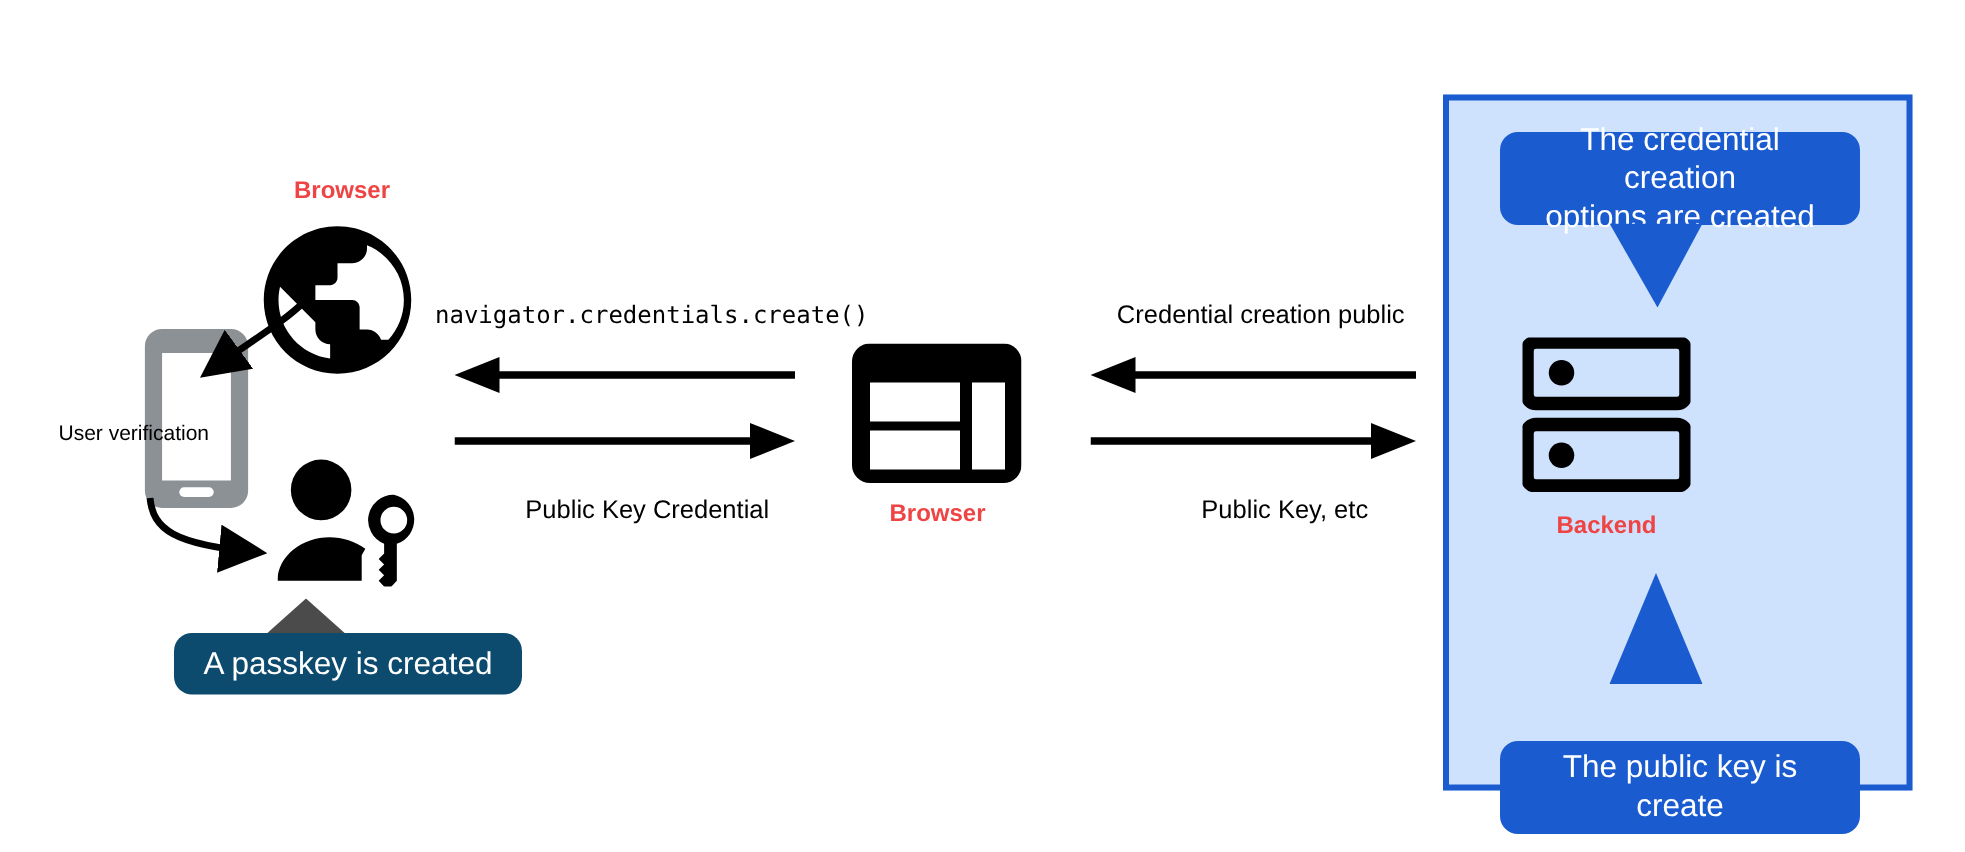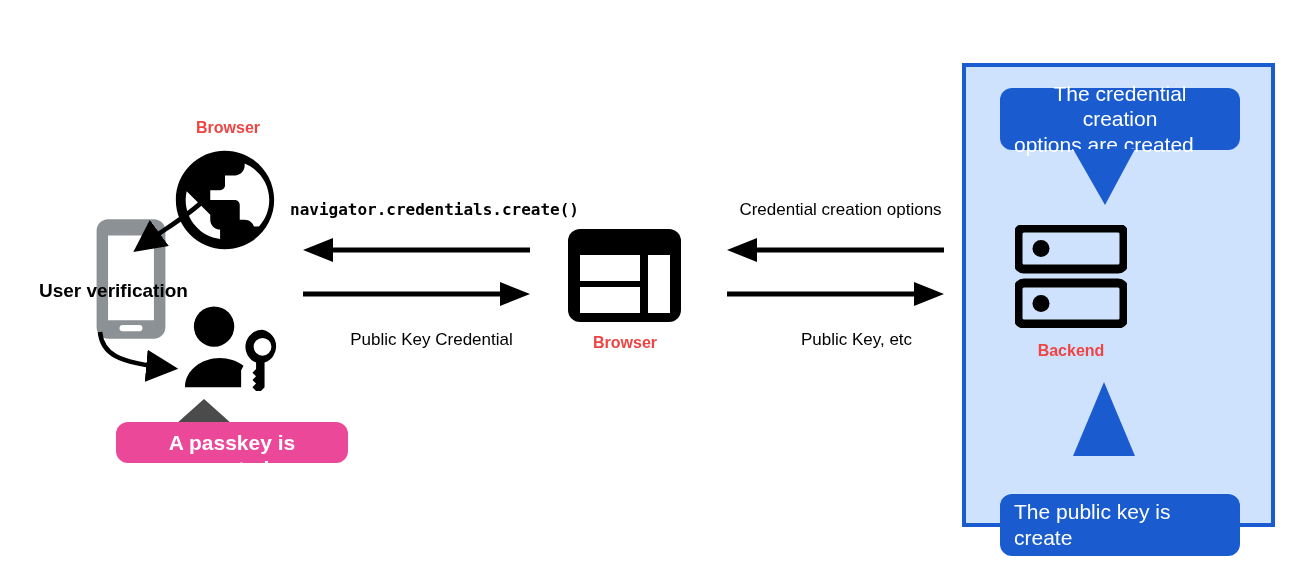--- a/index.html
+++ b/index.html
@@ -48,48 +48,46 @@
     white-space: nowrap;
     text-align: center;
   }
   .mono-label {
     font-family: "DejaVu Sans Mono", "Liberation Mono", monospace;
     font-size: 16px;
     color: #000;
     white-space: nowrap;
   }
   .plain-label {
-    font-size: 19px;
+    font-size: 14px;
     color: #000;
     white-space: nowrap;
-    font-weight: bold;
   }
 
   
   .bubble {
     box-sizing: border-box;
     border-radius: 12px;
     text-align: center;
     display: flex;
-    align-items: flex-start;
+    align-items: center;
     justify-content: center;
     line-height: 1.22;
   }
   .bubble-blue {
     background: #1a5cd0;
     color: #ffffff;
     font-size: 21px;
     padding: 8px 14px;
   }
   .bubble-gray {
-    background: #ec4899;
+    background: #0c4a6e;
     color: #ffffff;
     font-size: 21px;
     padding: 8px 16px;
-    font-weight: bold;
   }
   .tail { position: absolute; }
 </style>
 </head>
 <body>
 
 <div class="stage">
 
   <div class="abs" id="backend-panel"></div>
 
@@ -140,21 +138,21 @@
     </svg>
   </div>
 
   <div class="abs tail" style="left:174px; top:399px;">
     <svg width="60" height="26" viewBox="0 0 60 26">
       <path d="M30 0 L58 25 L2 25 Z" fill="#4b4b4b"></path>
     </svg>
   </div>
   <div class="abs bubble bubble-gray" style="left:116px; top:422px; width:232px; height:41px;">A passkey is created</div>
 
-  <div class="abs mono-label" style="left:290px; top:200px;font-weight:bold;">navigator.credentials.create()</div>
+  <div class="abs mono-label" style="left:290px; top:200px;">navigator.credentials.create()</div>
 
   <div class="abs" style="left:303px; top:236px; width:227px; height:28px;">
     <svg width="227" height="28" viewBox="0 0 227 28">
       <path d="M227 14 L24 14" stroke="#000000" stroke-width="5" fill="none"></path>
       <path d="M0 14 L30 2 L30 26 Z" fill="#000000"></path>
     </svg>
   </div>
 
   <div class="abs" style="left:303px; top:280px; width:227px; height:28px;">
     <svg width="227" height="28" viewBox="0 0 227 28">
@@ -168,21 +166,21 @@
   <div class="abs" style="left:568px; top:229px; width:113px; height:93px;">
     <svg width="113" height="93" viewBox="0 0 113 93">
       <rect x="0" y="0" width="113" height="93" rx="12" fill="#000000"></rect>
       <rect x="12" y="26" width="60" height="26" fill="#ffffff"></rect>
       <rect x="12" y="58" width="60" height="26" fill="#ffffff"></rect>
       <rect x="80" y="26" width="22" height="58" fill="#ffffff"></rect>
     </svg>
   </div>
   <div class="abs node-label" style="left:560px; top:334px; width:130px;">Browser</div>
 
-  <div class="abs flow-label" style="left:727px; top:200px; width:227px;">Credential creation options</div>
+  <div class="abs flow-label" style="left:727px; top:200px; width:227px;">Credential creation public</div>
 
   <div class="abs" style="left:727px; top:236px; width:217px; height:28px;">
     <svg width="217" height="28" viewBox="0 0 217 28">
       <path d="M217 14 L24 14" stroke="#000000" stroke-width="5" fill="none"></path>
       <path d="M0 14 L30 2 L30 26 Z" fill="#000000"></path>
     </svg>
   </div>
 
   <div class="abs" style="left:727px; top:280px; width:217px; height:28px;">
     <svg width="217" height="28" viewBox="0 0 217 28">

